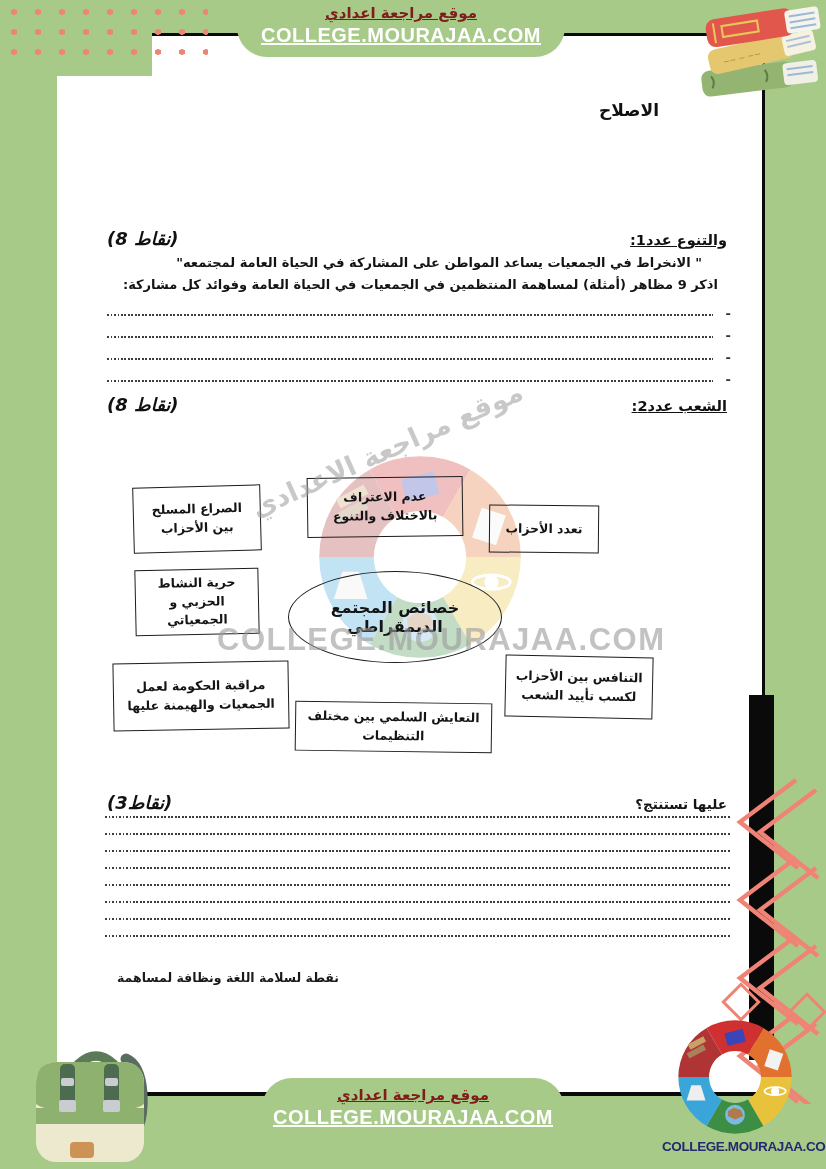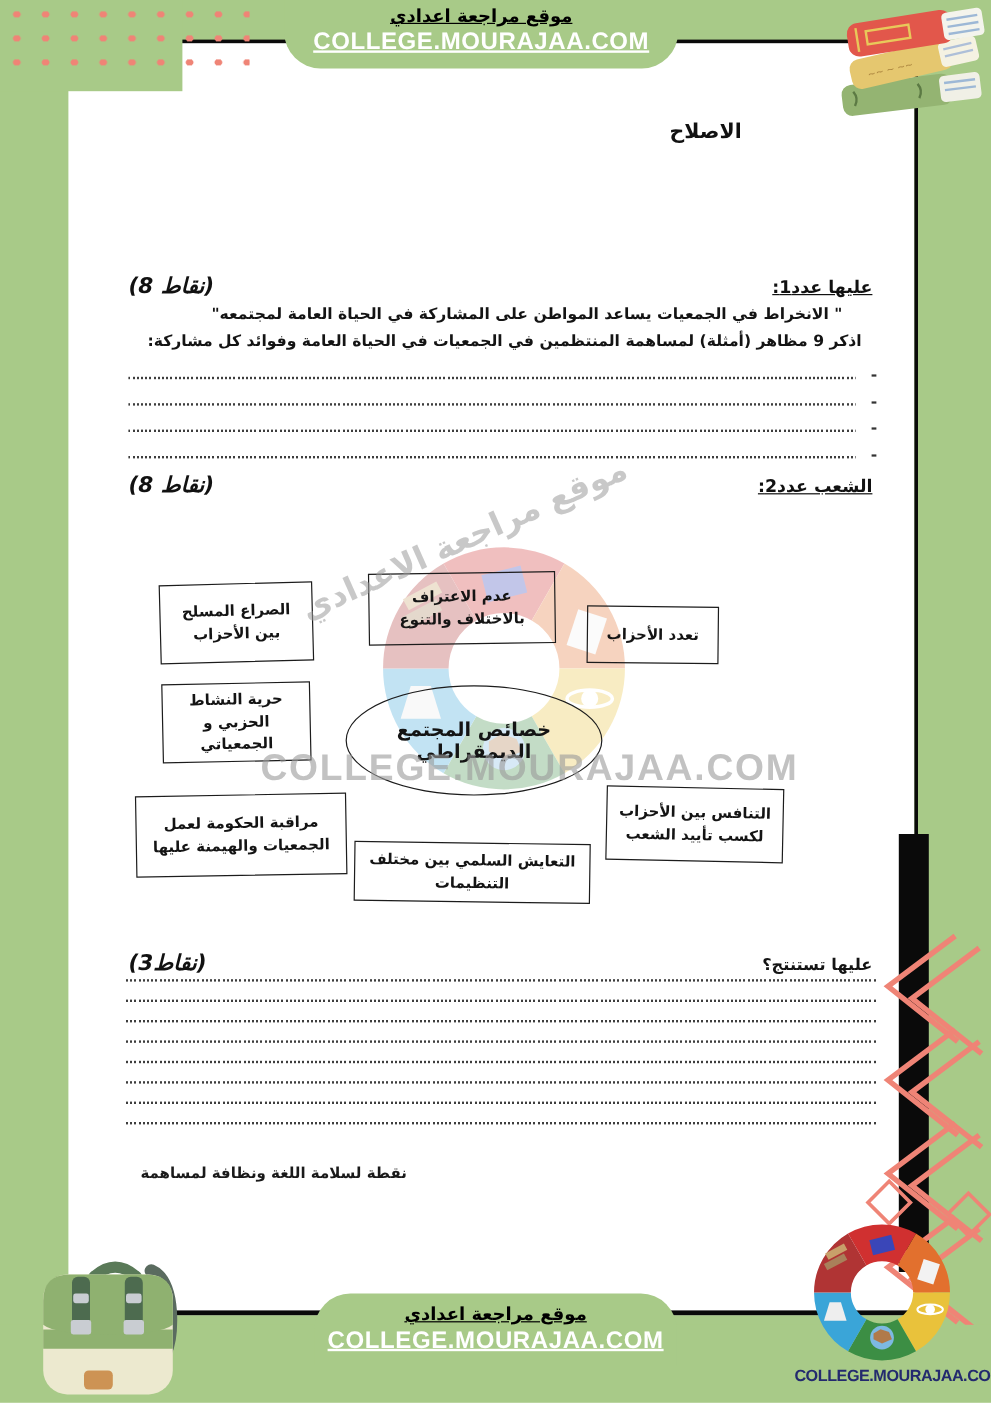--- a/index.html
+++ b/index.html
@@ -9,42 +9,42 @@
   
   .doc{position:absolute;left:57px;top:34px;width:705px;height:1058px;background:#ffffff;border-bottom:4px solid #0a0a0a;z-index:1;}
   .top-black-line{position:absolute;left:0;top:33px;width:712px;height:3px;background:#0a0a0a;z-index:2;}
   .right-black-thin{position:absolute;left:762px;top:34px;width:3px;height:665px;background:#0a0a0a;z-index:2;}
   .right-black-thick{position:absolute;left:749px;top:695px;width:25px;height:365px;background:#0a0a0a;z-index:3;}
   .bottom-green{position:absolute;left:0;top:1104px;width:826px;height:65px;background:#a8ca88;z-index:5;}
 
   
   .hdr-tab{position:absolute;left:237px;top:0;width:328px;height:57px;background:#a8ca88;border-radius:0 0 30px 30px;z-index:6;text-align:center;}
   .ftr-tab{position:absolute;left:262px;top:1078px;width:302px;height:60px;background:#a8ca88;border-radius:30px 30px 0 0;z-index:6;text-align:center;}
-  .site-ar{display:block;color:#000000;font-weight:bold;font-size:15px;text-decoration:underline;direction:rtl;margin-top:4px;}
+  .site-ar{display:block;color:#7f1d1d;font-weight:bold;font-size:15px;text-decoration:underline;direction:rtl;margin-top:4px;}
   .site-dom{display:block;color:#ffffff;font-weight:bold;font-size:20px;letter-spacing:.5px;text-decoration:underline;font-family:"Liberation Sans",sans-serif;margin-top:2px;}
 
   
   .dots-block{position:absolute;left:0;top:0;width:152px;height:76px;background:#a8ca88;z-index:3;}
   .dots-grid{position:absolute;left:2px;top:2px;width:206px;height:58px;z-index:4;
     background-image:radial-gradient(#ef8476 3.1px,rgba(0,0,0,0) 3.5px);background-size:24px 20px;}
 
   
   .books-svg{position:absolute;left:688px;top:4px;z-index:7;}
   .backpack-svg{position:absolute;left:8px;top:1038px;z-index:7;}
   .chevrons-svg{position:absolute;left:732px;top:778px;z-index:4;}
   .corner-logo{position:absolute;left:676px;top:1018px;z-index:8;}
   .corner-domain{position:absolute;left:662px;top:1139px;width:164px;text-align:center;color:#232a6e;font-weight:bold;font-size:13.5px;letter-spacing:-.4px;z-index:9;font-family:"Liberation Sans",sans-serif;}
   .diamond{position:absolute;width:22px;height:22px;border:3px solid #ef8476;transform:rotate(45deg);z-index:7;background:transparent;}
   .d1{left:727px;top:988px;}
   .d2{left:793px;top:998px;}
 
   
   .doc *{box-sizing:border-box;}
   .doc-title{position:absolute;left:120px;top:58px;width:482px;direction:rtl;text-align:right;font-weight:bold;font-size:17px;letter-spacing:1px;word-spacing:5px;color:#111;line-height:36px;}
-  .doc-title .l2{text-align:center;padding-left:340px;}
+  .doc-title .l2{text-align:right;padding-left:340px;}
 
   .qrow{position:absolute;left:50px;width:620px;display:flex;direction:rtl;justify-content:space-between;align-items:baseline;color:#111;}
   .qlabel{font-weight:bold;font-size:14.5px;text-decoration:underline;}
   .qpoints{font-size:18px;font-weight:bold;direction:ltr;font-style:italic;}
   .qtext{position:absolute;direction:rtl;text-align:right;font-weight:bold;font-size:13px;color:#141414;}
 
   .ans-row{position:relative;}
   .ans-row .dotline{position:absolute;left:0;right:18px;bottom:4px;height:2px;
     background:repeating-linear-gradient(90deg,#3d3d3d 0 1.6px,rgba(0,0,0,0) 1.6px 3.5px);}
   .ans-row .dash{position:absolute;right:0;bottom:-1px;font-weight:bold;font-size:13px;color:#333;}
@@ -105,21 +105,21 @@
   <div class="dots-grid"></div>
   <div class="bottom-green"></div>
 
   <div class="doc">
 
     <div class="doc-title">
       <div class="l2">الاصلاح</div>
     </div>
 
     <div class="qrow" style="top:194px;">
-      <span class="qlabel">عليها عدد1:</span>
+      <span class="qlabel">والتنوع عدد1:</span>
       <span class="qpoints">(8 نقاط)</span>
     </div>
     <div class="qtext" style="left:60px;right:60px;top:221px;">" الانخراط في الجمعيات يساعد المواطن على المشاركة في الحياة العامة لمجتمعه"</div>
     <div class="qtext" style="left:20px;right:44px;top:243px;">اذكر 9 مظاهر (أمثلة) لمساهمة المنتظمين في الجمعيات في الحياة العامة وفوائد كل مشاركة:</div>
 
     <div class="q1-lines">
       <div class="ans-row">
           <span class="dash">-</span>
           <span class="dotline"></span>
         </div>

